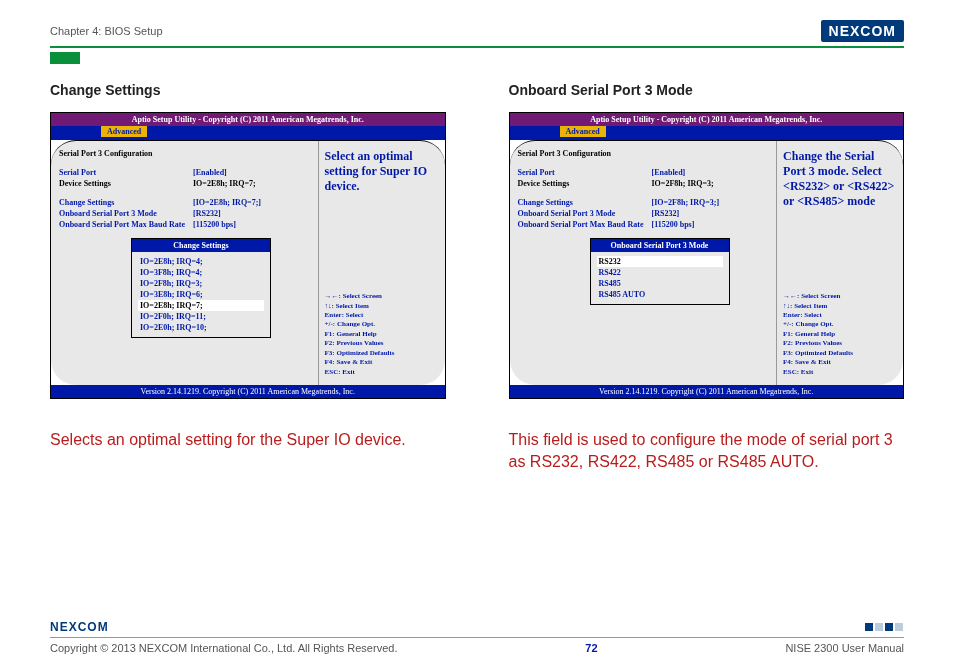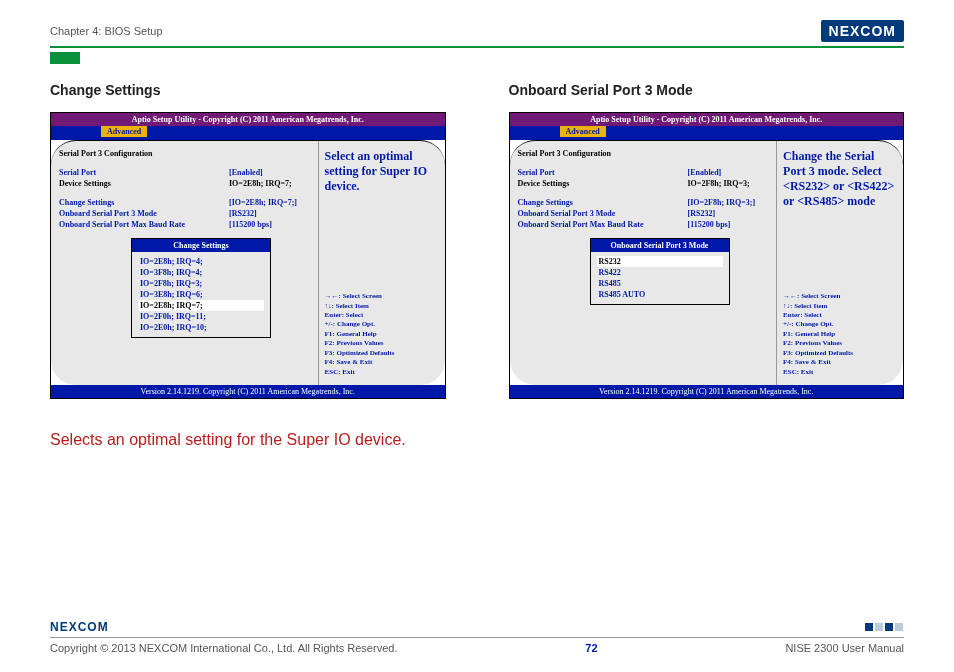--- a/index.html
+++ b/index.html
@@ -13,21 +13,21 @@
   .sect-title { font-weight: bold; font-size: 14px; margin-bottom: 14px; color: #222; }
   .bios-box { border: 1px solid #000; width: 100%; font-family: "Times New Roman", serif; font-size: 8px; }
   .bios-topbar { background: #701a75; color: #fff; text-align: center; padding: 2px 0; font-weight: bold; font-size: 8px; }
   .bios-tabstrip { background: #0018a8; height: 14px; position: relative; }
   .bios-tab { position: absolute; left: 50px; top: 0; background: #eab308; padding: 1px 6px; font-size: 8px; color: #0018a8; font-weight: bold; }
   .bios-body { display: flex; background: #e8e8e8; min-height: 245px; border-top: 1px solid #000; border-radius: 25px; }
   .bios-left { flex: 2.2; padding: 8px 8px; position: relative; }
   .bios-right { flex: 1; padding: 8px 6px; border-left: 1px solid #999; display: flex; flex-direction: column; justify-content: space-between; }
   .cfg-title { font-weight: bold; color: #000; margin-bottom: 10px; }
   .cfg-row { display: flex; margin-bottom: 2px; }
-  .cfg-label { width: 170px; color: #0018a8; font-weight: bold; }
+  .cfg-label { width: 134px; color: #0018a8; font-weight: bold; }
   .cfg-label.black { color: #000; }
   .cfg-val { color: #0018a8; font-weight: bold; }
   .cfg-val.black { color: #000; }
   .popup { position: absolute; left: 80px; top: 97px; background: #e8e8e8; border: 1px solid #000; width: 140px; }
   .popup-title { background: #0018a8; color: #fff; text-align: center; font-weight: bold; padding: 2px 0; font-size: 8px; }
   .popup-body { padding: 4px 6px; }
   .popup-item { color: #0018a8; font-weight: bold; padding: 1px 2px; font-size: 8px; }
   .popup-item.sel { background: #fff; color: #000; }
   .help-top { color: #0018a8; font-weight: bold; font-size: 12px; }
   .help-keys { color: #0018a8; font-weight: bold; font-size: 7px; line-height: 1.35; margin-top: 6px; }
@@ -157,20 +157,21 @@
               </div>
           </div>
         </div>
         <div class="bios-right">
           <div class="help-top">Change the Serial Port 3 mode. Select &lt;RS232&gt; or &lt;RS422&gt; or &lt;RS485&gt; mode</div>
           <div class="help-keys" id="right-keys">→←: Select Screen<br>↑↓: Select Item<br>Enter: Select<br>+/-: Change Opt.<br>F1: General Help<br>F2: Previous Values<br>F3: Optimized Defaults<br>F4: Save &amp; Exit<br>ESC: Exit</div>
         </div>
       </div>
       <div class="bios-bottombar">Version 2.14.1219. Copyright (C) 2011 American Megatrends, Inc.</div>
     </div>
+    <div class="desc">This field is used to configure the mode of serial port 3 as RS232, RS422, RS485 or RS485 AUTO.</div>
   </div>
 </div>
 
 <div class="footer">
   <div class="footer-logo-row">
     <span class="footer-logo">NEXCOM</span>
     <span class="footer-sq" style="float:right"><span></span><span class="light"></span><span></span><span class="light"></span></span>
   </div>
   <div class="footer-line">
     <span>Copyright © 2013 NEXCOM International Co., Ltd. All Rights Reserved.</span>

